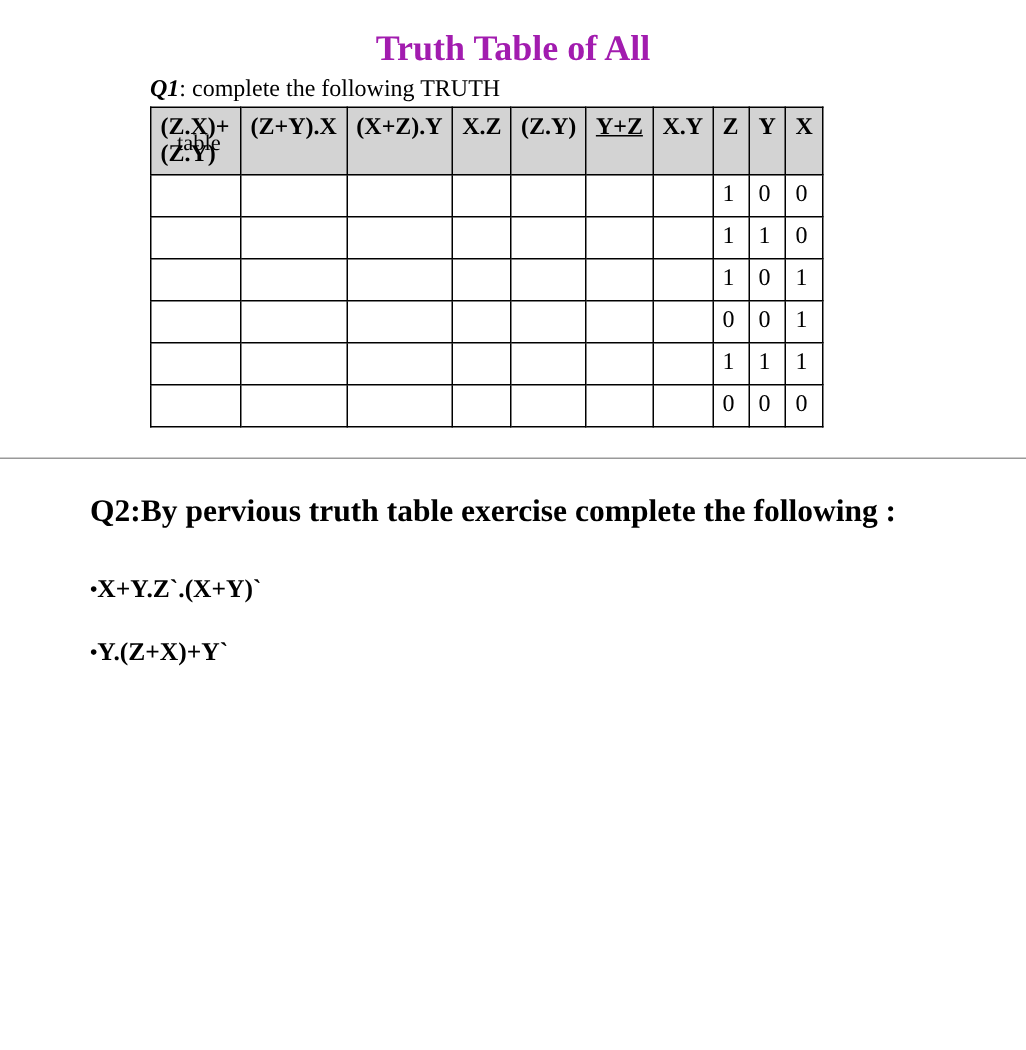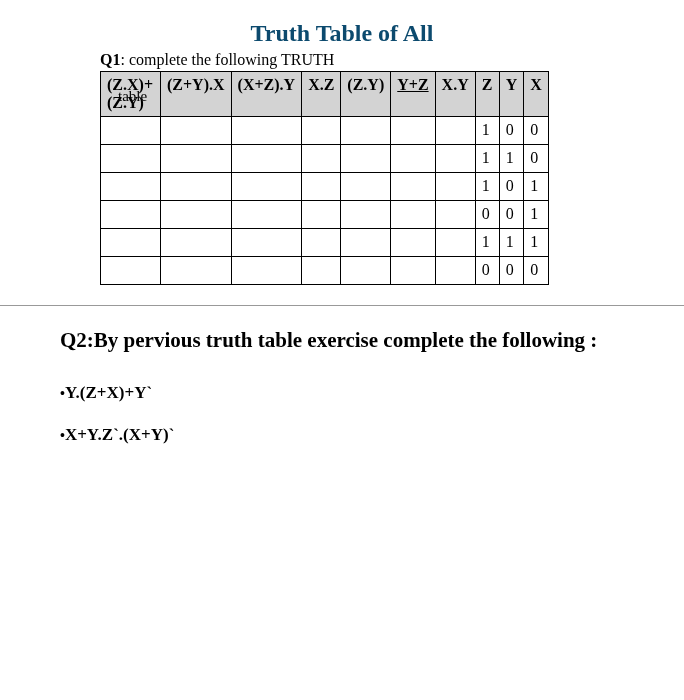--- a/index.html
+++ b/index.html
@@ -4,33 +4,34 @@
   <style>
     body {
       font-family: "Times New Roman", Times, serif;
       margin: 0;
       padding: 20px 40px;
       width: 684px;
       box-sizing: border-box;
       background: #fff;
     }
     .title {
-      color: #0c4a6e;
+      color: #a21caf;
       font-weight: bold;
       font-size: 24px;
       text-align: center;
       margin-bottom: 4px;
     }
     .q1-label {
       font-size: 16px;
       margin-left: 60px;
       margin-bottom: 2px;
     }
     .q1-label b {
       font-weight: bold;
+      font-style: italic;
     }
     .note {
       position: absolute;
       font-size: 15px;
       left: 78px;
       top: 68px;
       z-index: 2;
     }
     table.truth {
       border-collapse: collapse;
@@ -186,15 +187,15 @@
       </tr>
     </tbody>
   </table>
 </div>
 
 <hr class="hr-divider">
 
 <div class="q2-label">Q2:By pervious truth table exercise complete the following :</div>
 
 <div class="expr-list">
+  <div class="expr-item"><span class="bullet">•</span><span>X+Y.Z`.(X+Y)`</span></div>
   <div class="expr-item"><span class="bullet">•</span><span>Y.(Z+X)+Y`</span></div>
-  <div class="expr-item"><span class="bullet">•</span><span>X+Y.Z`.(X+Y)`</span></div>
 </div>
 
 </body></html>

